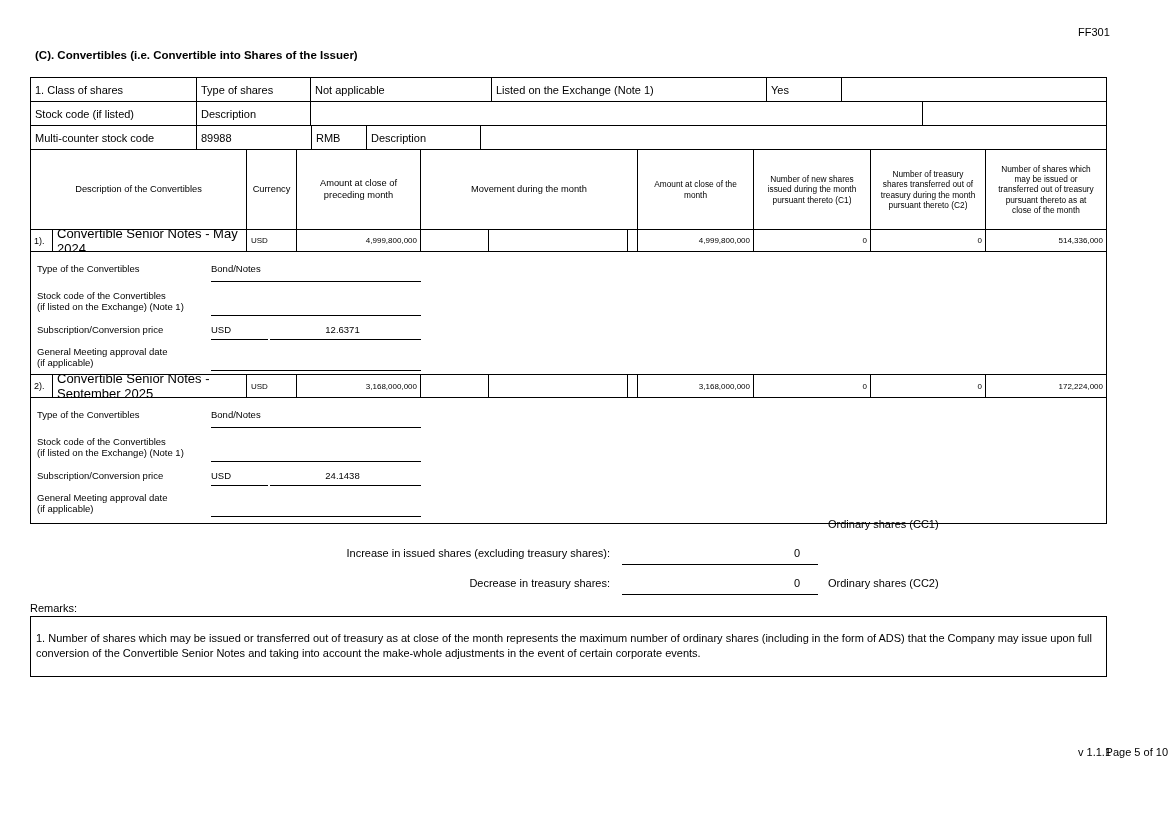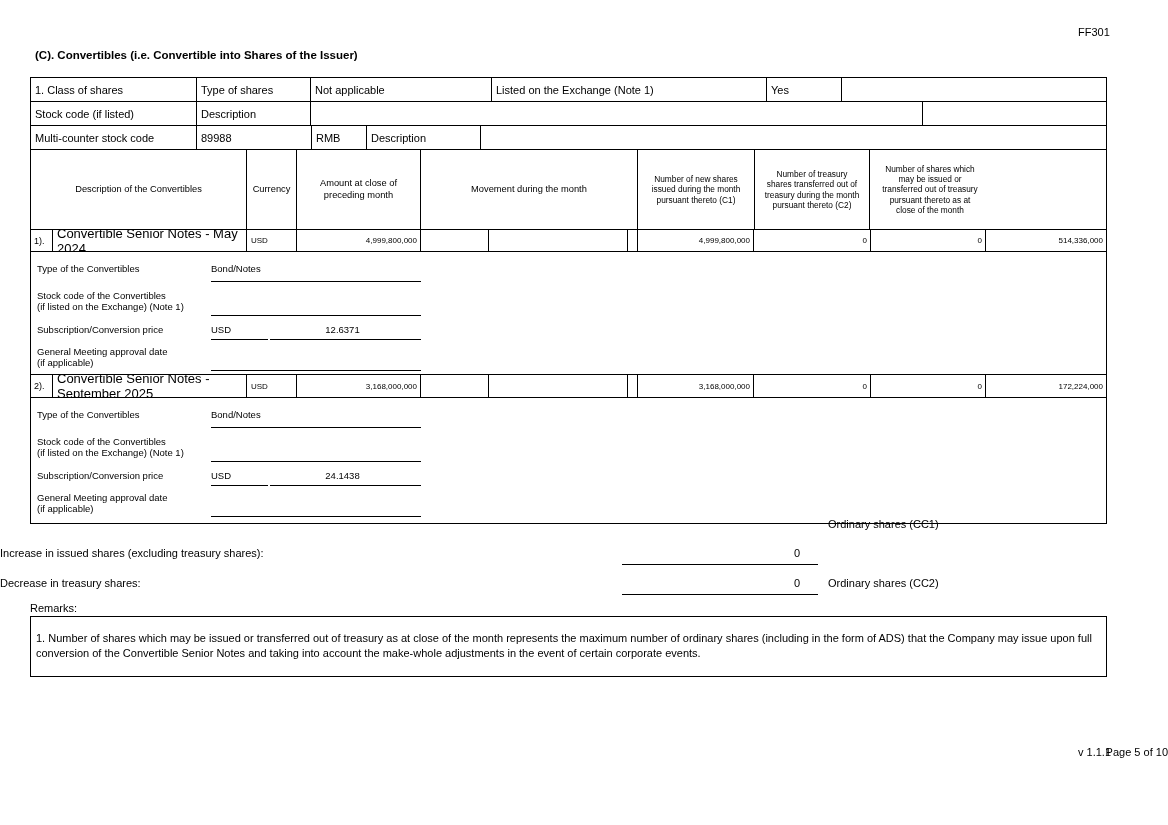--- a/index.html
+++ b/index.html
@@ -24,21 +24,21 @@
   .desc{font-size:13px}
   .idx{font-size:9px;padding:0 3px}
   .pre{white-space:pre-line}
   .rel{position:relative}
 
   .d-label{position:absolute;left:6px;font-size:9.5px;line-height:1.2}
   .d-value{position:absolute;left:180px;font-size:9.5px}
   .d-num{position:absolute;left:237px;width:151px;text-align:center;font-size:9.5px;padding-right:2px}
   .uline{position:absolute;height:0;border-top:1px solid #000}
 
-  .sum-label{position:absolute;left:0;width:610px;}
+  .sum-label{position:absolute;left:0;width:610px;text-align:right}
   .sum-value{position:absolute;left:622px;width:196px;height:18px;border-bottom:1px solid #000;
              text-align:right;padding-right:18px}
   .sum-unit{position:absolute;left:828px}
 
   .remarks-label{position:absolute;left:30px;top:602px}
   .remarks-box{position:absolute;left:30px;top:616px;width:1077px;border:1px solid #000;
                padding:14px 5px;line-height:1.4}
 
   .footer-page{position:absolute;left:0;top:746px;width:1168px;text-align:right}
   .footer-version{position:absolute;left:1078px;top:746px}
@@ -76,20 +76,22 @@
       <div class="c" style="width:114px">Description</div>
       <div class="c fill"></div>
     </div>
 
     <div class="band frow" style="height:80px">
       <div class="c hc fs9" style="width:216px">Description of the Convertibles</div>
       <div class="c hc fs9" style="width:50px">Currency</div>
       <div class="c hc fs9 pre" style="width:124px">Amount at close of
 preceding month</div>
       <div class="c hc fs9" style="width:217px">Movement during the month</div>
+      <div class="c hc fs8 pre" style="width:116px">Amount at close of the
+month</div>
       <div class="c hc fs8 pre" style="width:117px">Number of new shares
 issued during the month
 pursuant thereto (C1)</div>
       <div class="c hc fs8 pre" style="width:115px">Number of treasury
 shares transferred out of
 treasury during the month
 pursuant thereto (C2)</div>
       <div class="c hc fs8 pre" style="width:120px">Number of shares which
 may be issued or
 transferred out of treasury

